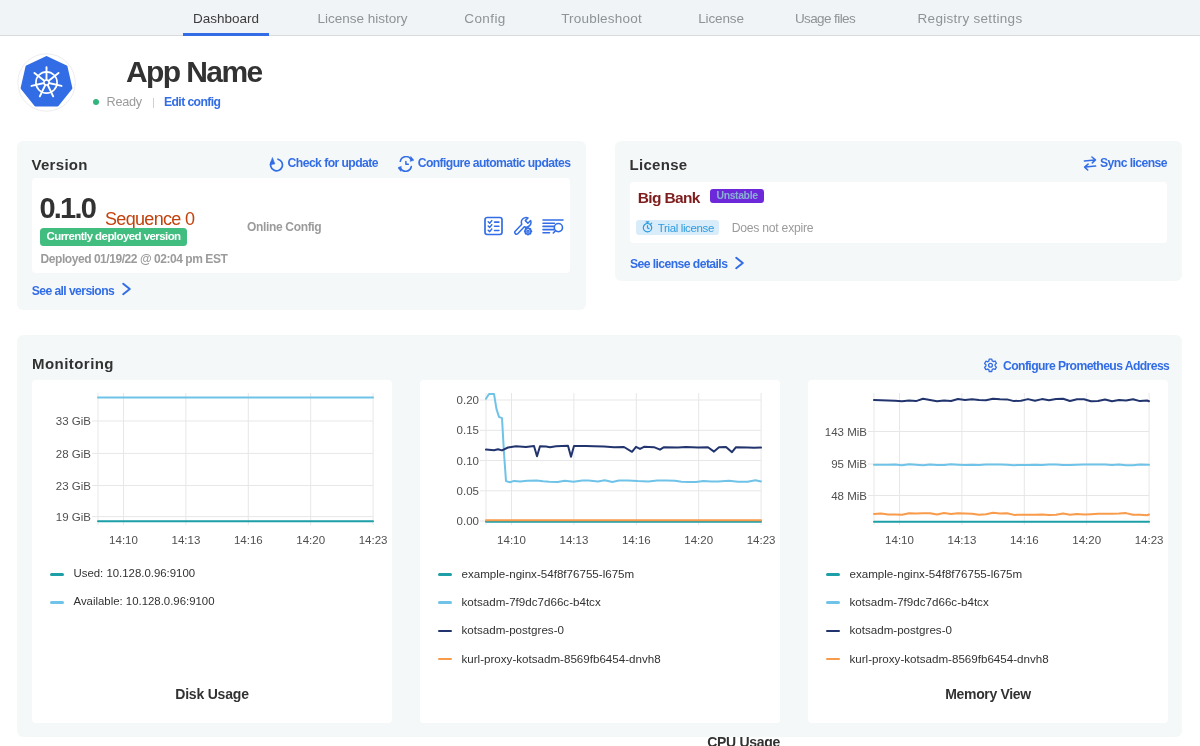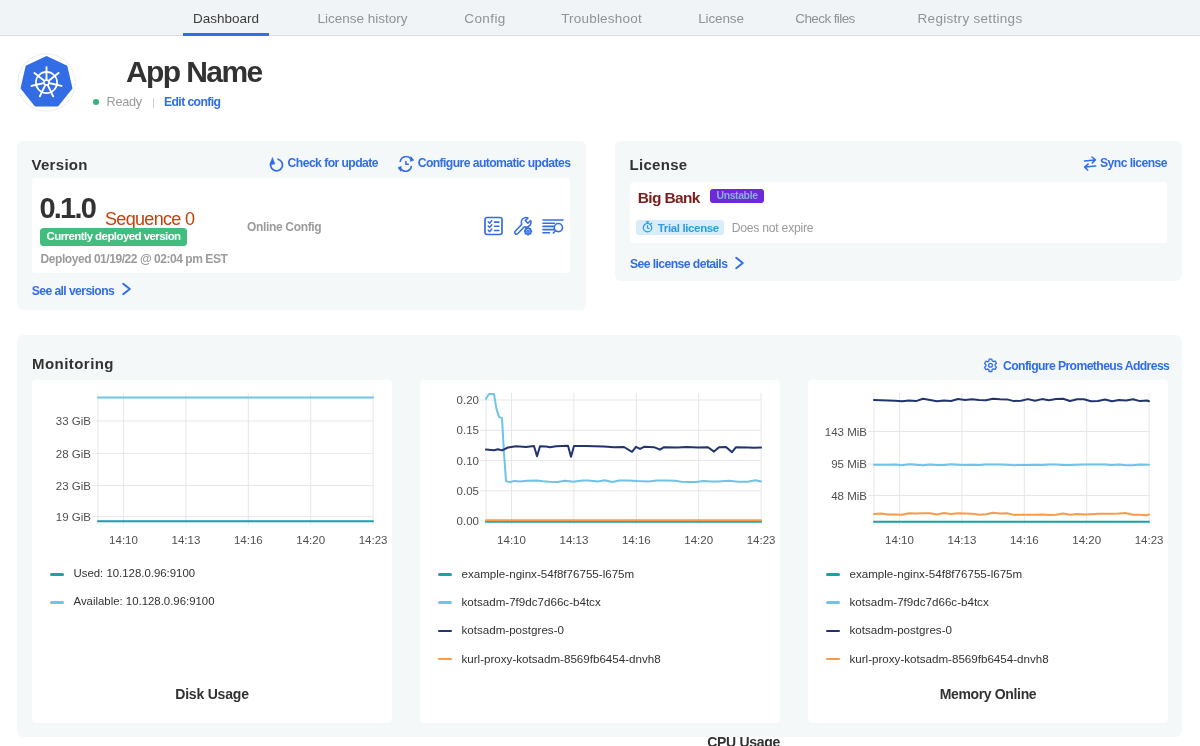--- a/index.html
+++ b/index.html
@@ -6,21 +6,21 @@
 .card { position:absolute; background:#f5f8f9; border-radius:6px; }
 .wbox { position:absolute; background:#fff; border-radius:4px; }
 </style></head>
 <body>
 <div class="abs" style="left:0;top:0;width:1200px;height:36px;background:#f0f4f6;border-bottom:1px solid #d8dcdd;">
     <div style="position:absolute;left:226px;top:10.8px;transform:translateX(-50%);font-size:13.5px;line-height:normal;letter-spacing:0px;color:#3c3c3c;white-space:nowrap;">Dashboard</div>
     <div style="position:absolute;left:362.5px;top:10.8px;transform:translateX(-50%);font-size:13.5px;line-height:normal;letter-spacing:0px;color:#8e9396;white-space:nowrap;">License history</div>
     <div style="position:absolute;left:485px;top:10.8px;transform:translateX(-50%);font-size:13.5px;line-height:normal;letter-spacing:0.4px;color:#8e9396;white-space:nowrap;">Config</div>
     <div style="position:absolute;left:601.5px;top:10.8px;transform:translateX(-50%);font-size:13.5px;line-height:normal;letter-spacing:0.2px;color:#8e9396;white-space:nowrap;">Troubleshoot</div>
     <div style="position:absolute;left:721px;top:10.8px;transform:translateX(-50%);font-size:13.5px;line-height:normal;letter-spacing:-0.15px;color:#8e9396;white-space:nowrap;">License</div>
-    <div style="position:absolute;left:825px;top:10.8px;transform:translateX(-50%);font-size:13.5px;line-height:normal;letter-spacing:-0.6px;color:#8e9396;white-space:nowrap;">Check files</div>
+    <div style="position:absolute;left:825px;top:10.8px;transform:translateX(-50%);font-size:13.5px;line-height:normal;letter-spacing:-0.6px;color:#8e9396;white-space:nowrap;">Usage files</div>
     <div style="position:absolute;left:970px;top:10.8px;transform:translateX(-50%);font-size:13.5px;line-height:normal;letter-spacing:0.3px;color:#8e9396;white-space:nowrap;">Registry settings</div>
     <div style="position:absolute;left:182.5px;top:33px;width:86px;height:3px;background:#326de6;"></div>
   </div>
 
 <div class="abs" style="left:17px;top:52.5px;"><svg width="59" height="59" viewBox="0 0 59 59" style="">
       <circle cx="29.5" cy="29.5" r="28.7" fill="#fff" stroke="#ededed" stroke-width="1"></circle>
       <path d="M 29.50 4.30 L 49.20 13.79 L 54.07 35.11 L 40.43 52.20 L 18.57 52.20 L 4.93 35.11 L 9.80 13.79 Z" fill="#326de6" stroke="#326de6" stroke-width="2.6" stroke-linejoin="round"></path>
       <path d="M 29.5 29.5 L 29.50 14.10 M 29.5 29.5 L 41.54 19.90 M 29.5 29.5 L 44.51 32.93 M 29.5 29.5 L 36.18 43.37 M 29.5 29.5 L 22.82 43.37 M 29.5 29.5 L 14.49 32.93 M 29.5 29.5 L 17.46 19.90" stroke="#fff" stroke-width="1.9" stroke-linecap="round"></path>
       <circle cx="29.5" cy="29.5" r="10.6" fill="none" stroke="#fff" stroke-width="1.7"></circle>
       <circle cx="29.5" cy="29.5" r="3.3" fill="#fff"></circle>
@@ -81,21 +81,21 @@
 <div class="abs" style="left:1082.6px;top:155.5px;"><svg width="14" height="15" viewBox="0 0 14 15" style="">
       <g stroke="#326de6" stroke-width="1.5" fill="none" stroke-linecap="round" stroke-linejoin="round">
         <path d="M1.4 4.9 L11.7 4 M8.9 1 L12.4 3.9 L9.3 6.9"></path>
         <path d="M12.6 10.1 L2.3 11 M5.1 8.1 L1.6 11.1 L4.7 14"></path>
       </g>
     </svg></div>
 <div style="position:absolute;left:1100px;top:155.8px;font-size:12.2px;font-weight:bold;letter-spacing:-0.57px;color:#326de6;line-height:normal;white-space:nowrap;">Sync license</div>
 <div class="wbox" style="left:630px;top:182px;width:537px;height:61px;"></div>
 <div style="position:absolute;left:637.8px;top:189.3px;font-size:15.5px;font-weight:bold;letter-spacing:-0.65px;color:#7f1d1d;line-height:normal;white-space:nowrap;">Big Bank</div>
 <div class="abs" style="left:710px;top:189.3px;height:13.8px;background:#6d28d9;border-radius:3px;padding:0 6.5px;font-size:10.5px;font-weight:bold;letter-spacing:-0.41px;color:#87b0d4;line-height:13.8px;">Unstable</div>
-<div class="abs" style="left:636.3px;top:219.7px;height:15.5px;background:#d9ecf9;border-radius:3px;padding:0 5.5px;font-size:11.5px;font-weight:bold;letter-spacing:-0.37px;color:#2d9ce0;line-height:15.5px;"><svg width="11" height="12" viewBox="0 0 11 12" style="margin-right:5px;position:relative;top:1.5px;">
+<div class="abs" style="left:636.3px;top:219.7px;height:15.5px;background:#d9ecf9;border-radius:3px;padding:0 5.5px;font-size:11.5px;font-weight:normal;letter-spacing:-0.37px;color:#2d9ce0;line-height:15.5px;"><svg width="11" height="12" viewBox="0 0 11 12" style="margin-right:5px;position:relative;top:1.5px;">
       <circle cx="5.5" cy="6.7" r="4.2" fill="none" stroke="#2d9ce0" stroke-width="1.2"></circle>
       <path d="M4.2 0.9 h2.6 M5.5 1.1 v1.3 M8.6 3.1 l1.1-1 M5.5 4.6 v2.2 l1.6.9" fill="none" stroke="#2d9ce0" stroke-width="1.2" stroke-linecap="round"></path>
     </svg>Trial license</div>
 <div style="position:absolute;left:731.7px;top:220.5px;font-size:12.2px;font-weight:normal;letter-spacing:-0.25px;color:#9b9b9b;line-height:normal;white-space:nowrap;">Does not expire</div>
 <div style="position:absolute;left:630px;top:254px;font-size:12.2px;font-weight:bold;letter-spacing:-0.58px;color:#326de6;line-height:normal;white-space:nowrap;">See license details<svg width="11" height="14" viewBox="0 0 11 14" style="margin-left:7px;position:relative;top:1.5px;">
       <path d="M2.2 1.8 L8.8 7 L2.2 12.2" fill="none" stroke="#326de6" stroke-width="2" stroke-linecap="round" stroke-linejoin="round"></path>
     </svg></div>
 
 <div class="card" style="left:17px;top:335px;width:1165px;height:402px;"></div>
 <div style="position:absolute;left:32px;top:354.8px;font-size:15px;font-weight:bold;letter-spacing:0.45px;color:#323232;line-height:normal;white-space:nowrap;">Monitoring</div>
@@ -191,12 +191,12 @@
 <div style="position:absolute;left:826px;top:573.2px;width:14px;height:2.5px;border-radius:1.5px;background:#1d9fa8;"></div>
 <div style="position:absolute;left:849.5px;top:567.0px;font-size:11.6px;line-height:normal;color:#323232;white-space:nowrap;">example-nginx-54f8f76755-l675m</div>
 <div style="position:absolute;left:826px;top:601.4000000000001px;width:14px;height:2.5px;border-radius:1.5px;background:#6fc3e8;"></div>
 <div style="position:absolute;left:849.5px;top:595.2px;font-size:11.6px;line-height:normal;color:#323232;white-space:nowrap;">kotsadm-7f9dc7d66c-b4tcx</div>
 <div style="position:absolute;left:826px;top:629.6px;width:14px;height:2.5px;border-radius:1.5px;background:#22346e;"></div>
 <div style="position:absolute;left:849.5px;top:623.4px;font-size:11.6px;line-height:normal;color:#323232;white-space:nowrap;">kotsadm-postgres-0</div>
 <div style="position:absolute;left:826px;top:657.8000000000001px;width:14px;height:2.5px;border-radius:1.5px;background:#f89b4b;"></div>
 <div style="position:absolute;left:849.5px;top:651.6px;font-size:11.6px;line-height:normal;color:#323232;white-space:nowrap;">kurl-proxy-kotsadm-8569fb6454-dnvh8</div>
 <div style="position:absolute;left:32px;top:685.8px;font-size:14px;font-weight:bold;letter-spacing:-0.2px;color:#323232;line-height:normal;white-space:nowrap;width:360px;text-align:center;white-space:normal;">Disk Usage</div>
 <div style="position:absolute;left:420px;top:724px;font-size:14px;font-weight:bold;letter-spacing:-0.3px;color:#323232;line-height:normal;white-space:nowrap;width:360px;text-align:right;white-space:normal;margin-top:10px;">CPU Usage</div>
-<div style="position:absolute;left:808px;top:685.8px;font-size:14px;font-weight:bold;letter-spacing:-0.35px;color:#323232;line-height:normal;white-space:nowrap;width:360px;text-align:center;white-space:normal;">Memory Online</div>
+<div style="position:absolute;left:808px;top:685.8px;font-size:14px;font-weight:bold;letter-spacing:-0.35px;color:#323232;line-height:normal;white-space:nowrap;width:360px;text-align:center;white-space:normal;">Memory View</div>
 </body></html>

